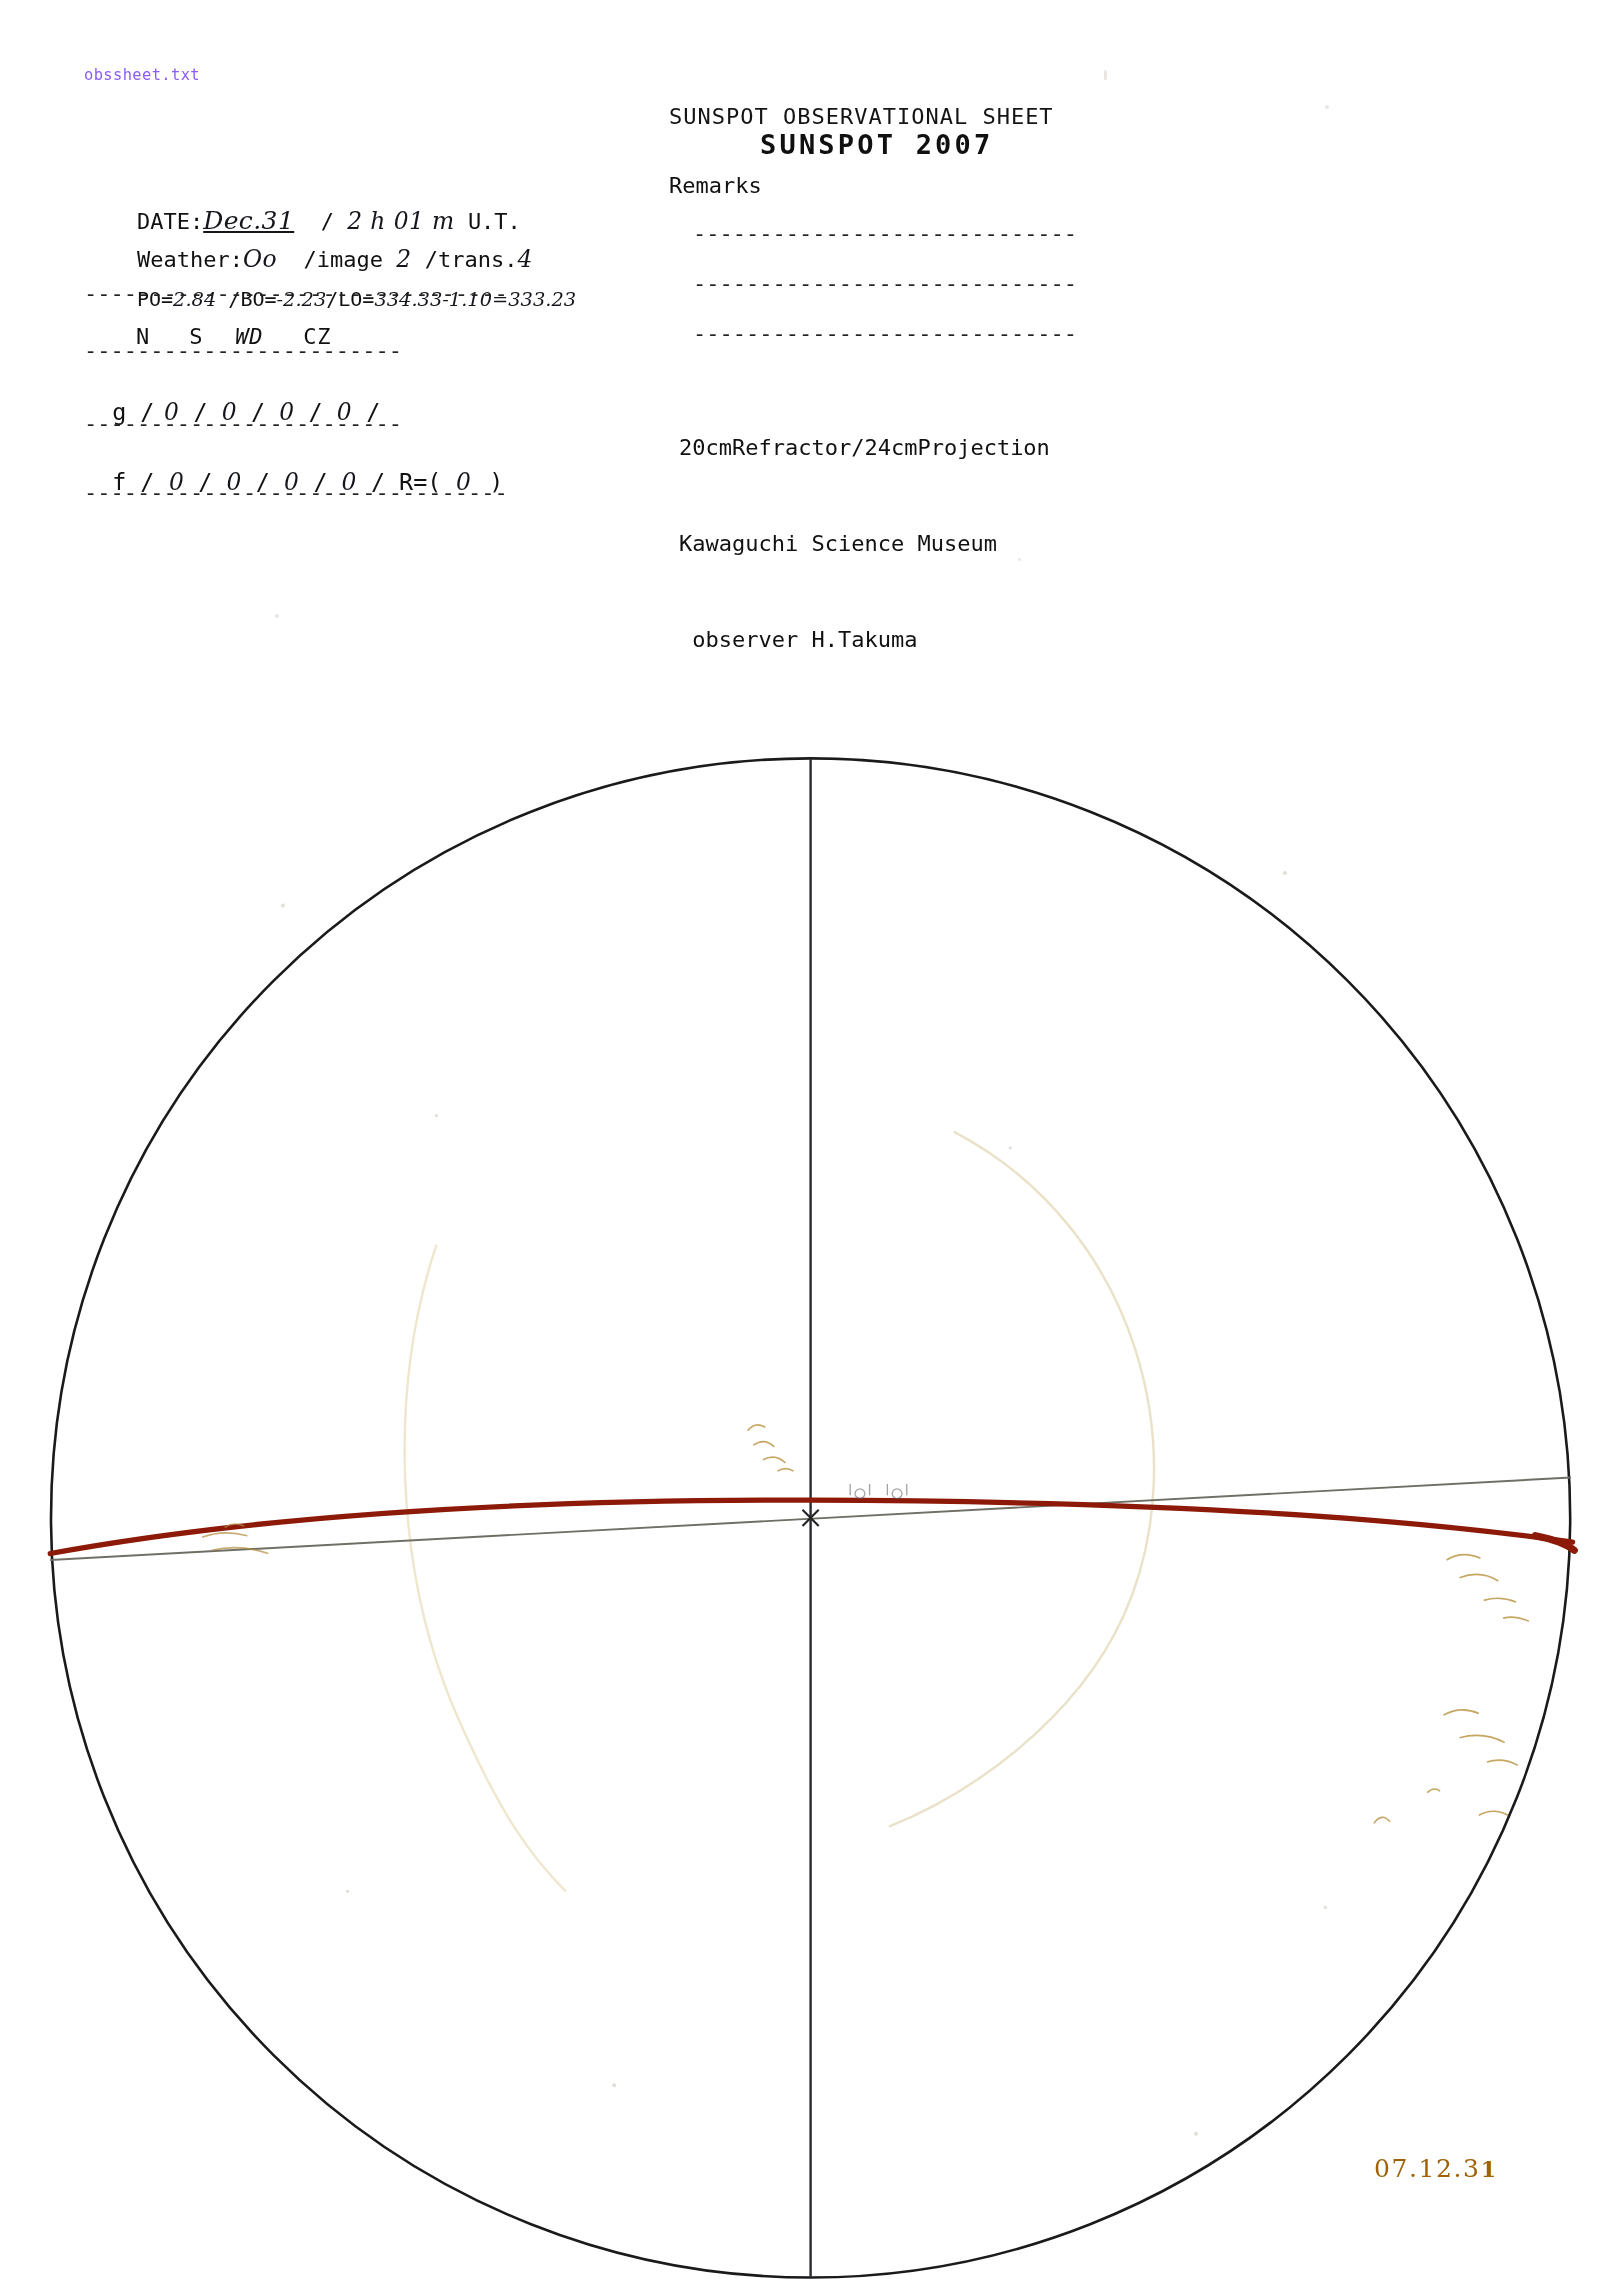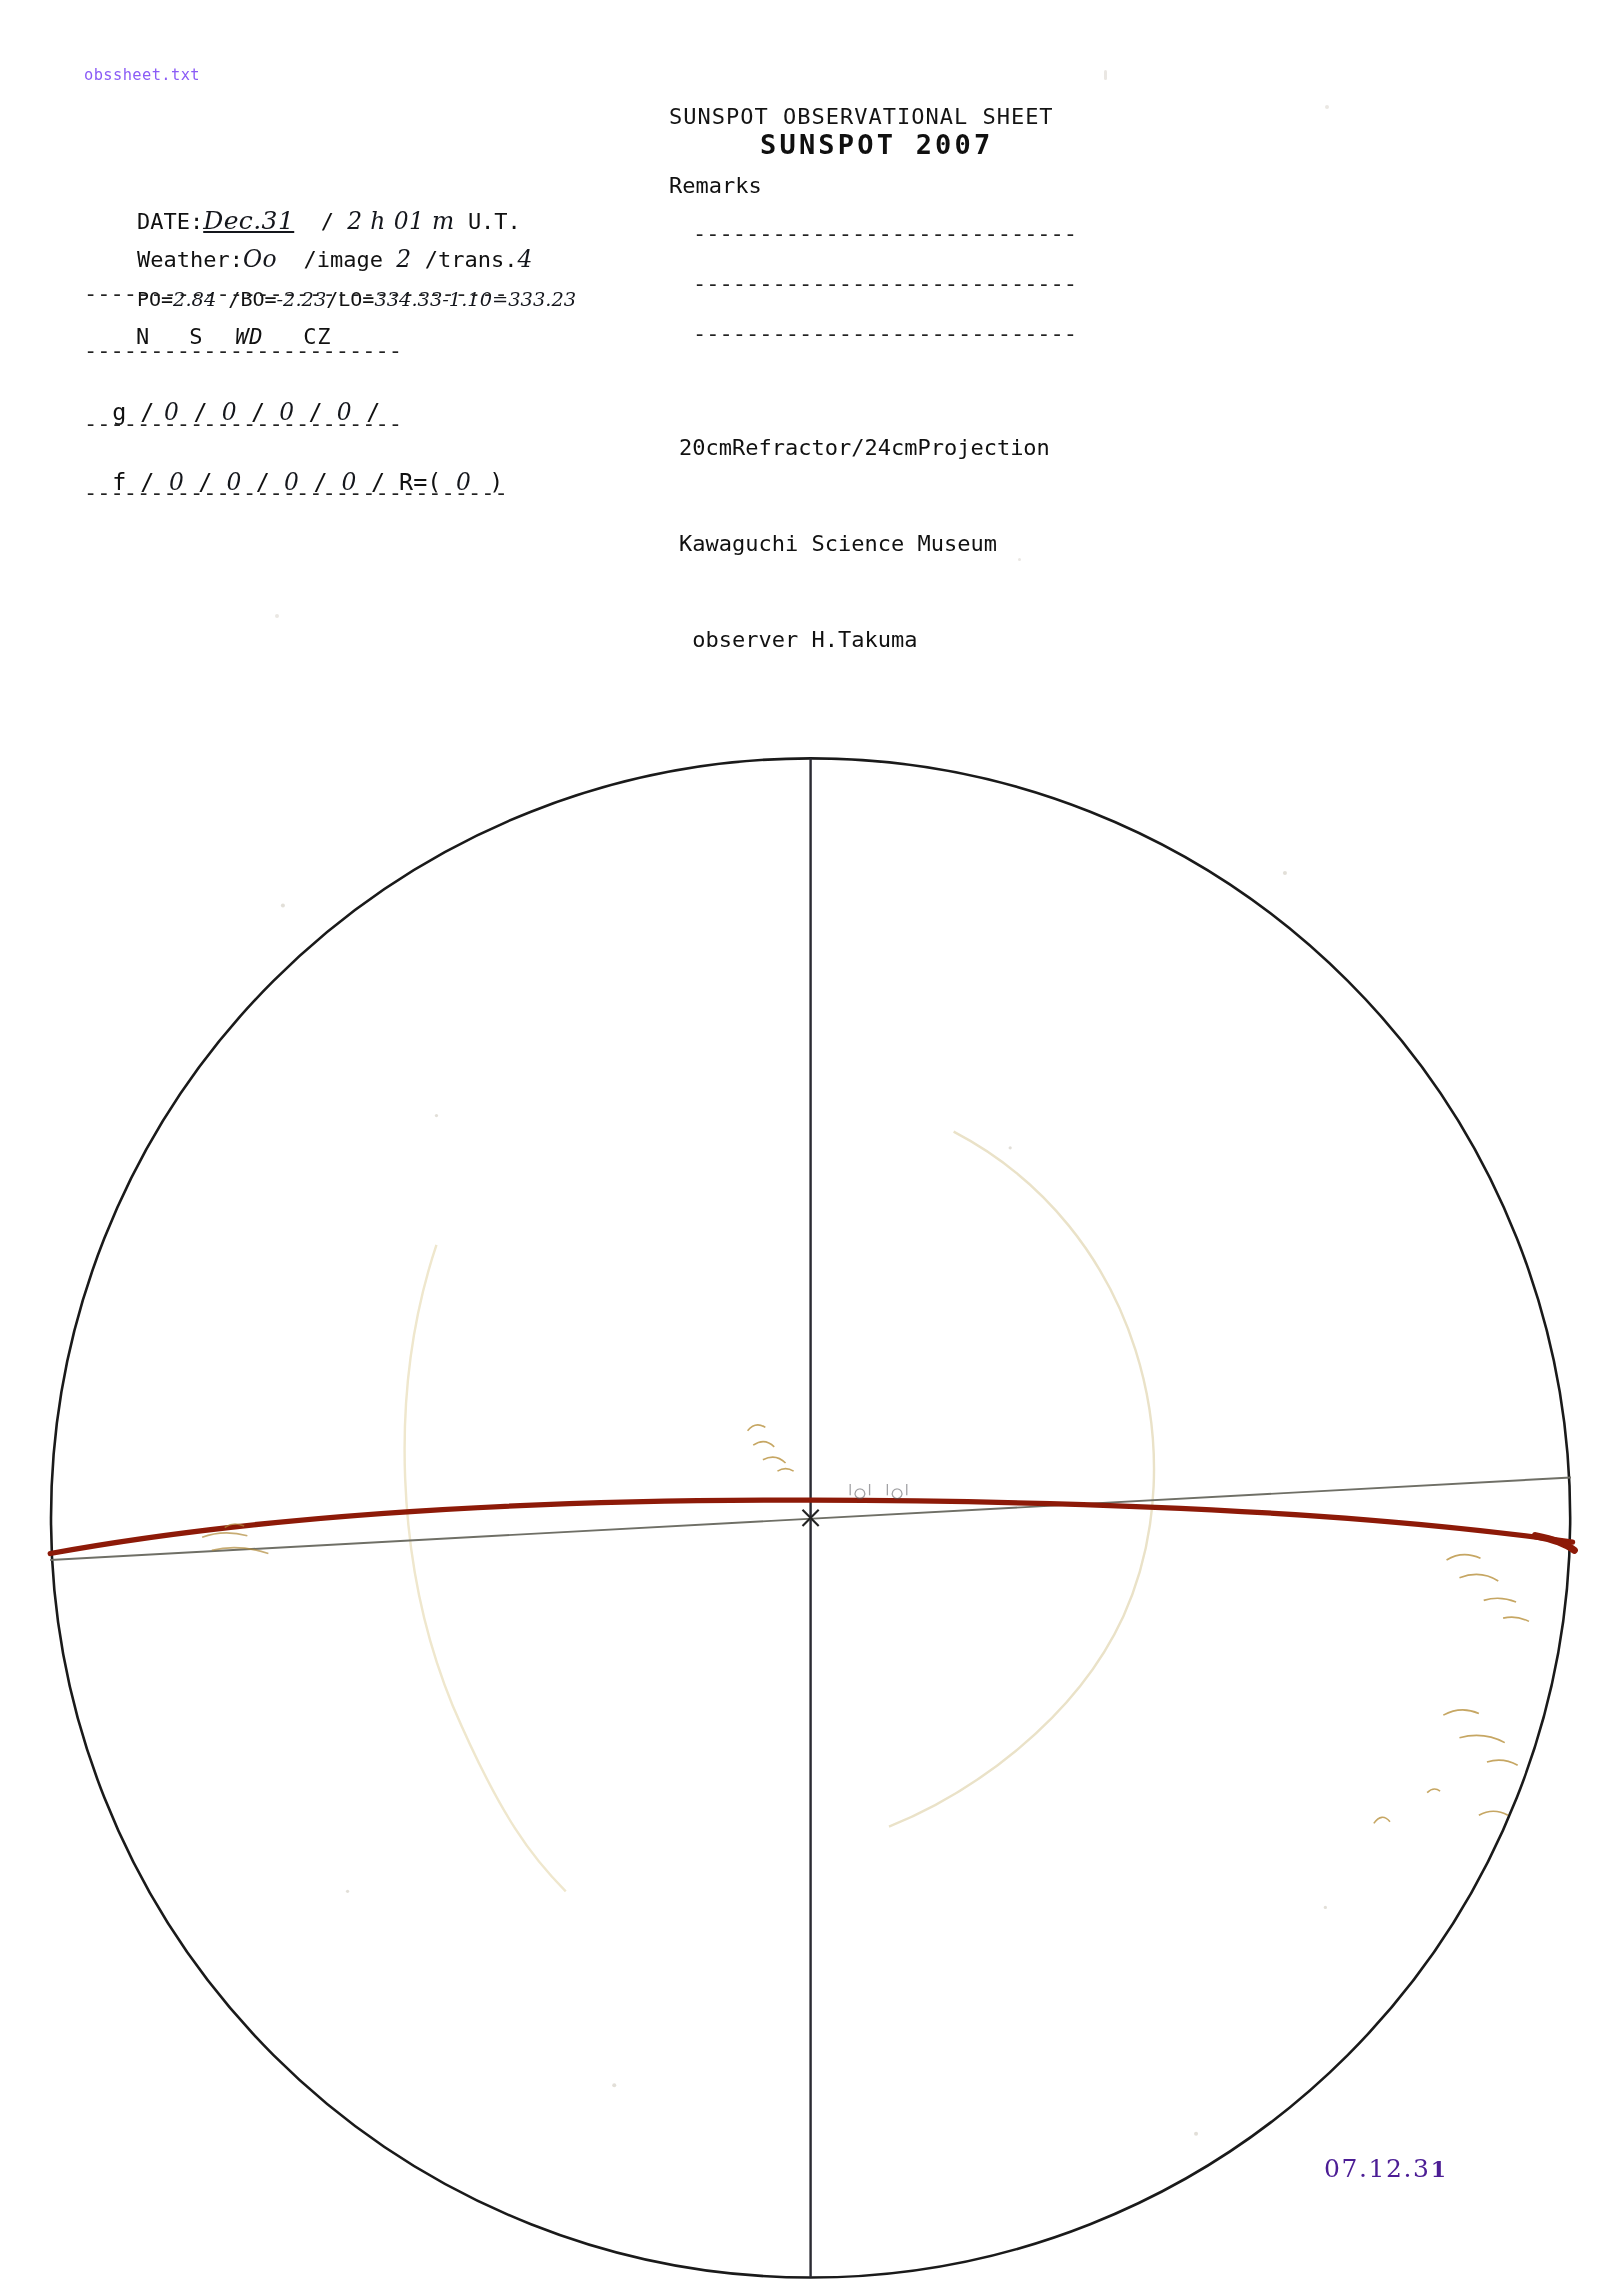--- a/index.html
+++ b/index.html
@@ -110,26 +110,26 @@
   #solar-disk-area {
     left: 0;
     top: 663px;
     width: 1622px;
     height: 1621px;
   }
   #disk-svg { display: block; }
 
   
   #date-stamp {
-    left: 1324px;
+    left: 1374px;
     top: 2154px;
     font-size: 25px;
     font-family: "DejaVu Serif", serif;
     letter-spacing: 1.6px;
-    color: #4c1d95;
+    color: #a16207;
     text-align: right;
   }
   #date-stamp .tail {
     font-weight: bold;
     font-size: 22px;
   }
 
   
   .speck {
     position: absolute;

